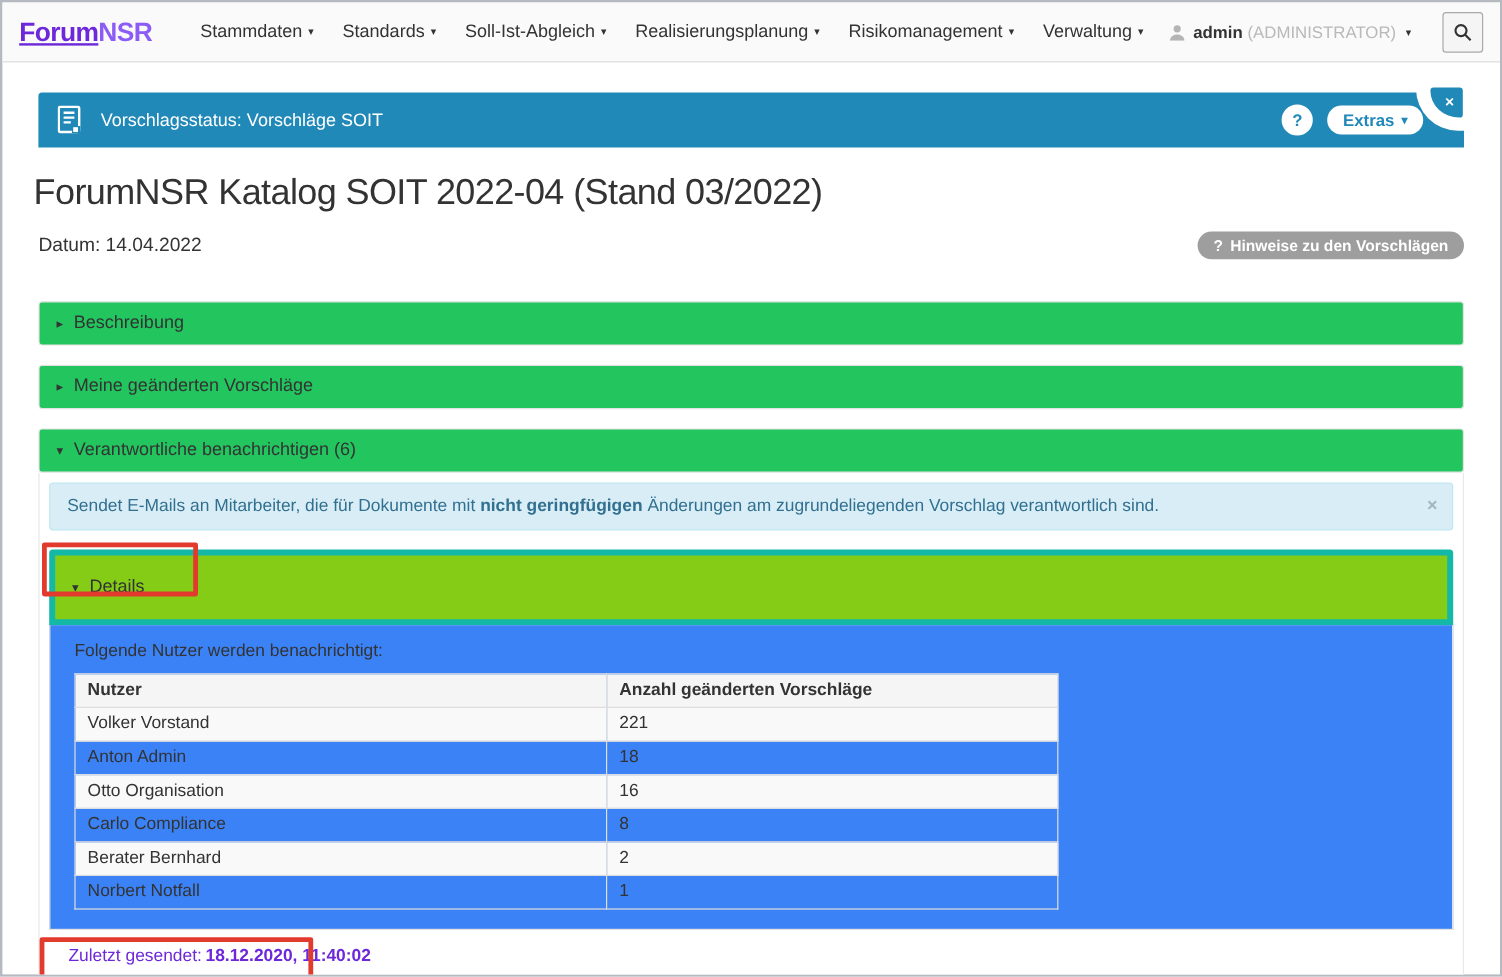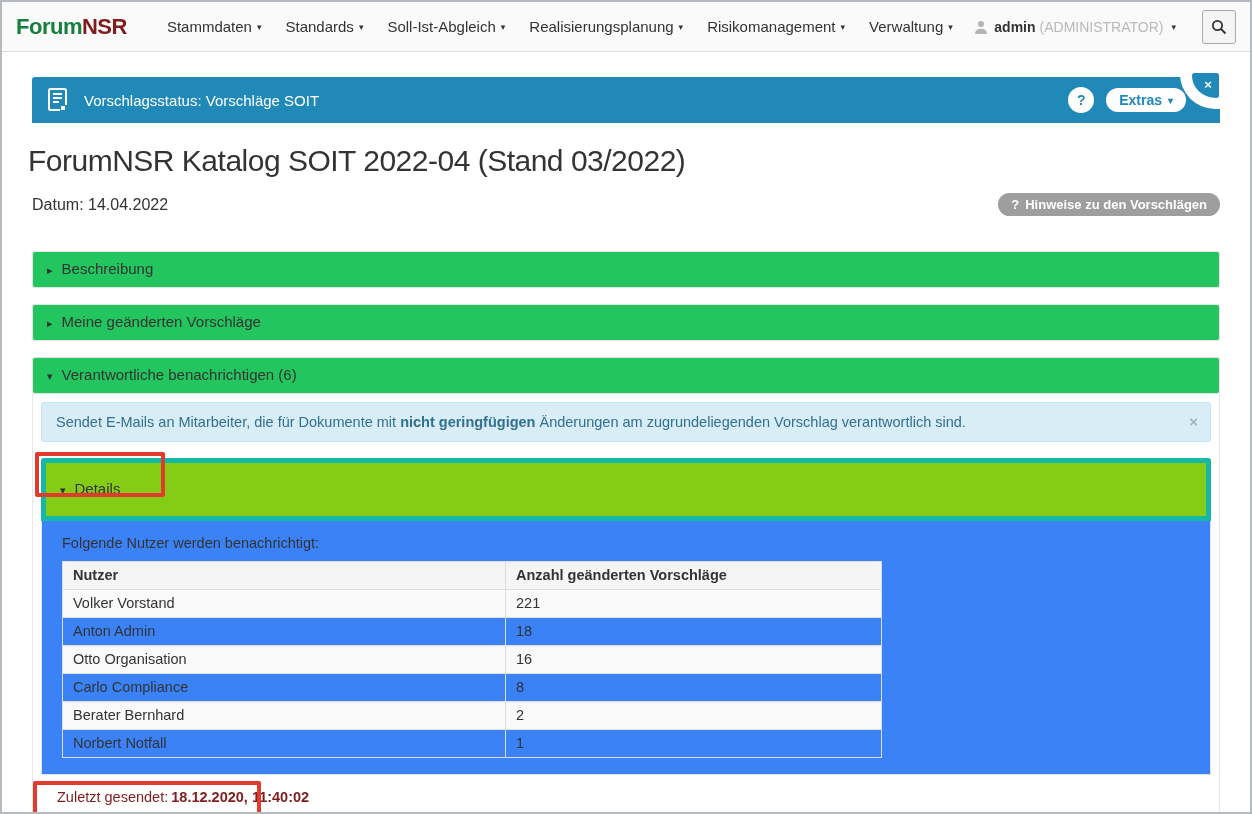--- a/index.html
+++ b/index.html
@@ -10,22 +10,22 @@
     border:2px solid #b4bac0; position:relative; overflow:hidden;
     margin:0 auto;
   }
 
   
   .topbar {
     height:50px; background:#fafafa; border-bottom:1px solid #ddd;
     display:flex; align-items:center; padding:0 14px;
   }
   .logo { font-size:22px; font-weight:bold; margin-right:40px; cursor:pointer; letter-spacing:-0.5px;}
-  .logo .p1 { color:#15803d; }
-  .logo .p2 { color:#7f1d1d; }
+  .logo .p1 { color:#6d28d9;text-decoration:underline; }
+  .logo .p2 { color:#8b5cf6; }
   .nav { display:flex; align-items:center; gap:24px; }
   .nav-item { font-size:15px; color:#333; cursor:pointer; white-space:nowrap; }
   .caret { display:inline-block; font-size:9px; color:#333; margin-left:5px; vertical-align:2px; }
   .topbar-spacer { flex:1; }
   .userbox { display:flex; align-items:center; font-size:14px; color:#333; cursor:pointer; }
   .userbox svg { margin-right:6px; }
   .user-name { font-weight:bold; }
   .user-role { color:#b9b9b9; margin-left:4px; }
   .userbox .caret { margin-left:8px; }
   .search-btn {
@@ -120,21 +120,21 @@
   table.users tr:nth-child(odd) td { background:#f9f9f9; }
 
   
   .send-row { margin-top:14px; display:flex; align-items:center; position:relative; }
   .send-btn {
     display:flex; align-items:center; background:#f0f0f0; border:1px solid #a9a9a9;
     border-radius:3px; padding:5px 12px; font-size:14.5px; color:#333;
     cursor:pointer; line-height:18px; font-family:"Liberation Sans", sans-serif;
   }
   .send-btn svg { margin-right:9px; }
-  .last-sent { margin-left:16px; font-size:14.5px; color:#7f1d1d; }
+  .last-sent { margin-left:16px; font-size:14.5px; color:#6d28d9; }
   .last-sent b { margin-left:3px; }
 
   
   .annot { position:absolute; border:4px solid #e23b2e; border-radius:2px; pointer-events:none; z-index:5; }
   .annot-details { top:-6px; left:-6px; width:130px; height:45px; }
   .annot-send { top:-8px; left:-8px; width:228px; height:47px; }
 </style>
 </head>
 <body>
 

